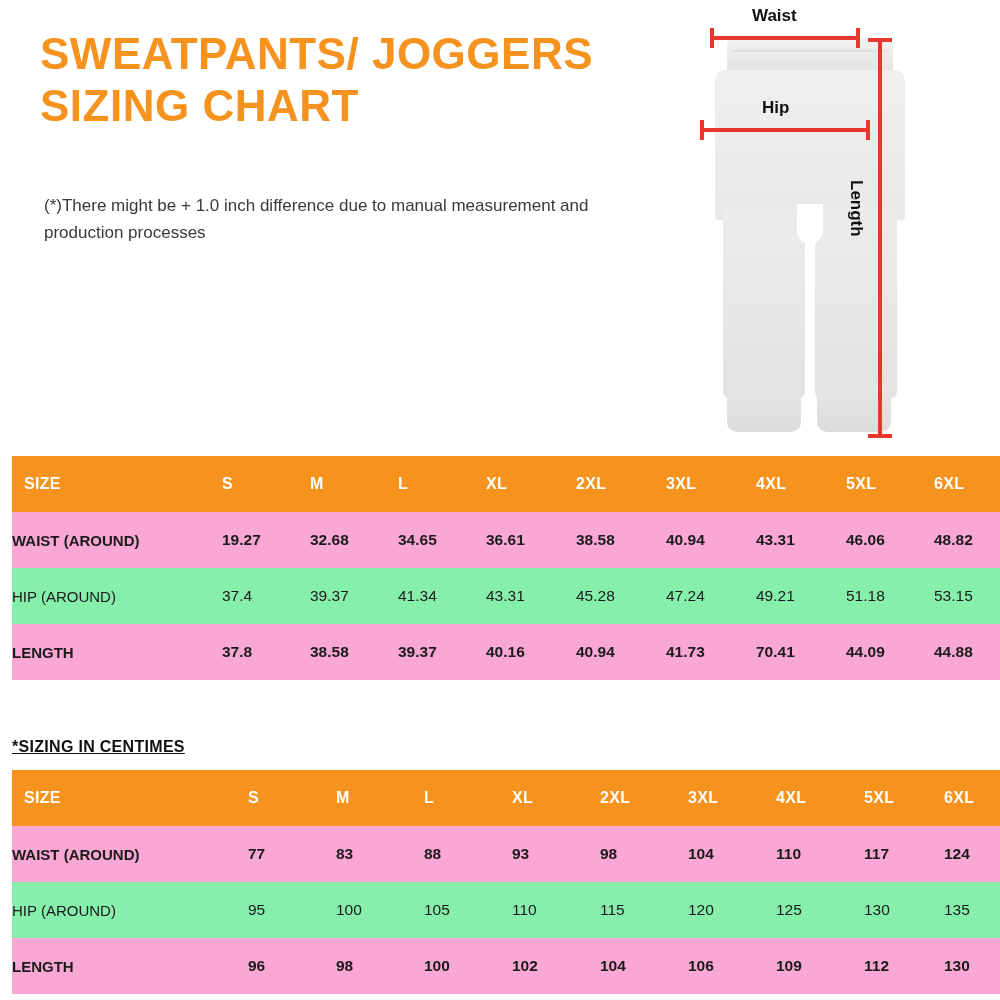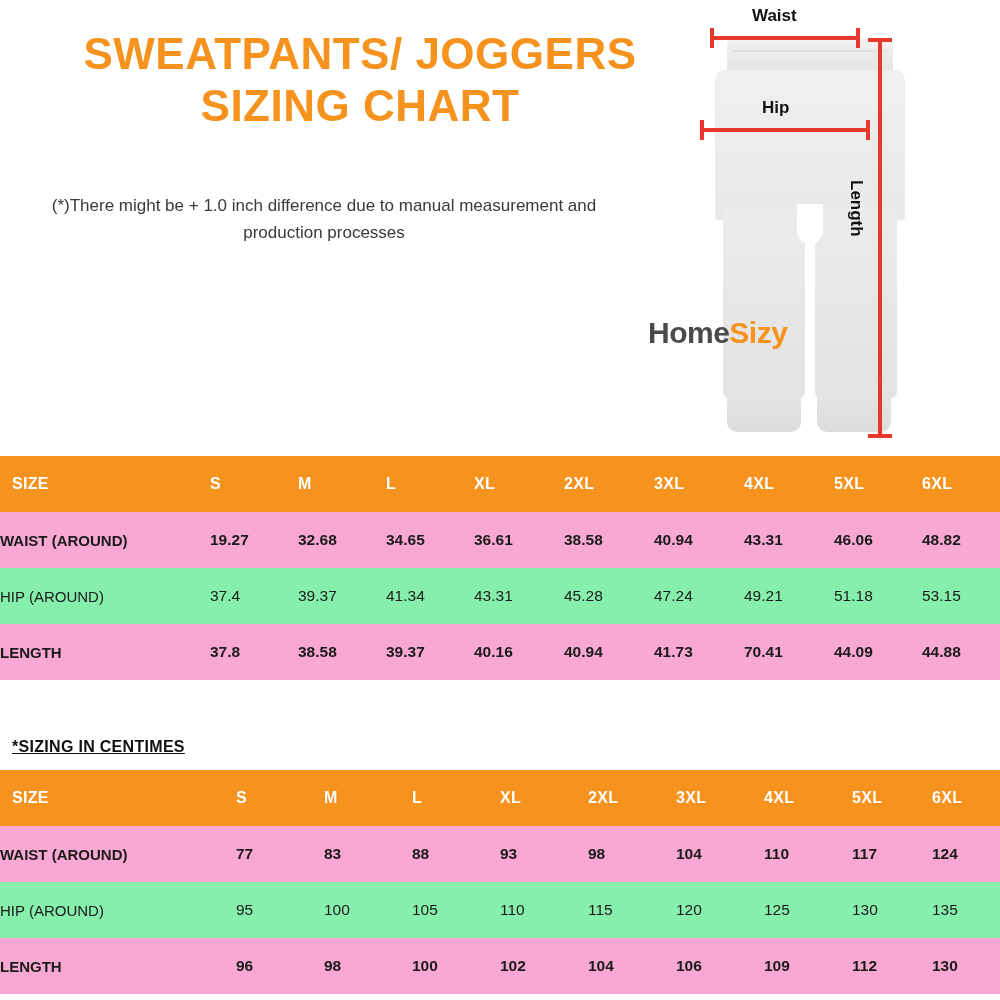--- a/index.html
+++ b/index.html
@@ -7,21 +7,21 @@
     margin: 0; padding: 0;
     width: 1000px; height: 1000px;
     background: #ffffff;
     font-family: "Liberation Sans", sans-serif;
     color: #1a1a1a;
     overflow: hidden;
   }
   .page { position: relative; width: 1000px; height: 1000px; }
 
   
-  .header { position: absolute; left: 0; top: 0; width: 892px; height: 450px; text-align: center; }
+  .header { position: absolute; left: 0; top: 0; width: 892px; height: 450px; }
   .title {
     position: absolute;
     left: 40px; top: 28px;
     width: 640px;
     font-size: 44px;
     font-weight: bold;
     line-height: 1.18;
     letter-spacing: 0.5px;
     color: #F6921E;
     text-transform: uppercase;
@@ -107,21 +107,21 @@
   }
 
   .logo {
     position: absolute; left: 648px; top: 316px;
     font-size: 30px; font-weight: bold; letter-spacing: -0.5px;
   }
   .logo .home { color: #4a4a4a; }
   .logo .sizy { color: #F6921E; }
 
   
-  .tbl { position: absolute; left: 0; width: 1000px; border-collapse: collapse; }
+  .tbl { position: absolute; left: 0; width: 1000px; border-collapse: collapse; padding-left: 12px; }
   .tbl table { width: 1000px; border-collapse: collapse; table-layout: fixed; }
   .tbl th, .tbl td {
     text-align: left;
     font-size: 15px;
     padding: 0;
     height: 56px;
     vertical-align: middle;
   }
   .hdr-row th {
     background: #F6921E;
@@ -176,23 +176,20 @@
   <div class="mbar hip-bar"></div>
   <div class="mbar hip-cap-l"></div>
   <div class="mbar hip-cap-r"></div>
   <div class="mlabel hip-text">Hip</div>
 
   <div class="mbar len-bar"></div>
   <div class="mbar len-cap-t"></div>
   <div class="mbar len-cap-b"></div>
   <div class="mlabel len-text">Length</div>
 
-  <div class="logo">
-    <span class="home">Home</span><span class="sizy">Sizy</span>
-  </div>
 
   <div class="tbl tbl1">
     <table>
       <colgroup>
         <col style="width:210px">
           <col style="width:88px">
           <col style="width:88px">
           <col style="width:88px">
         <col style="width:90px">
           <col style="width:90px">

